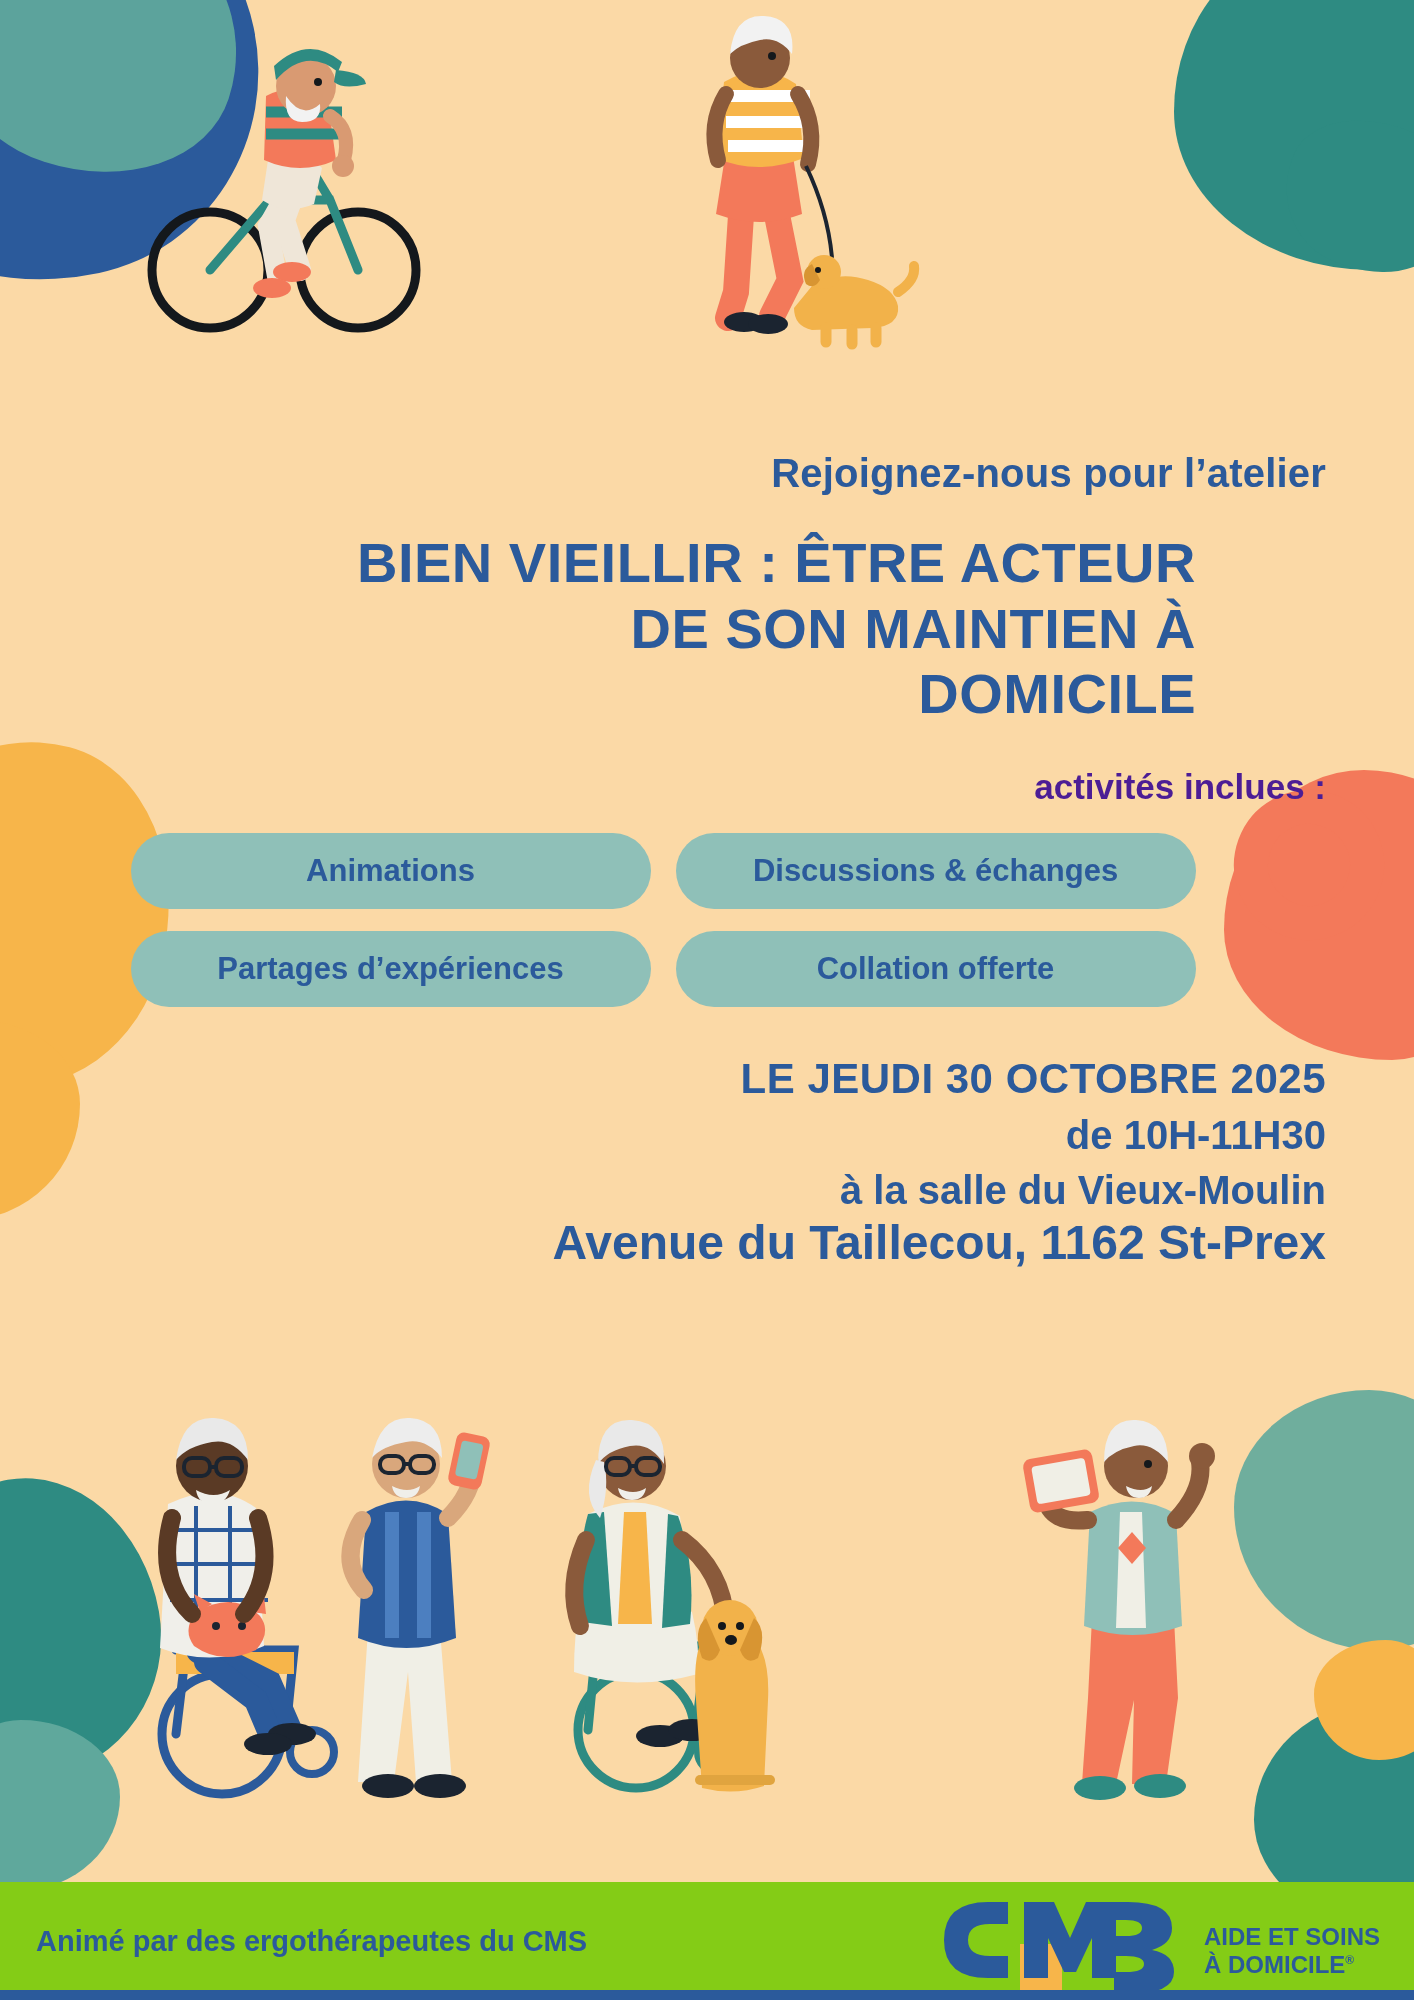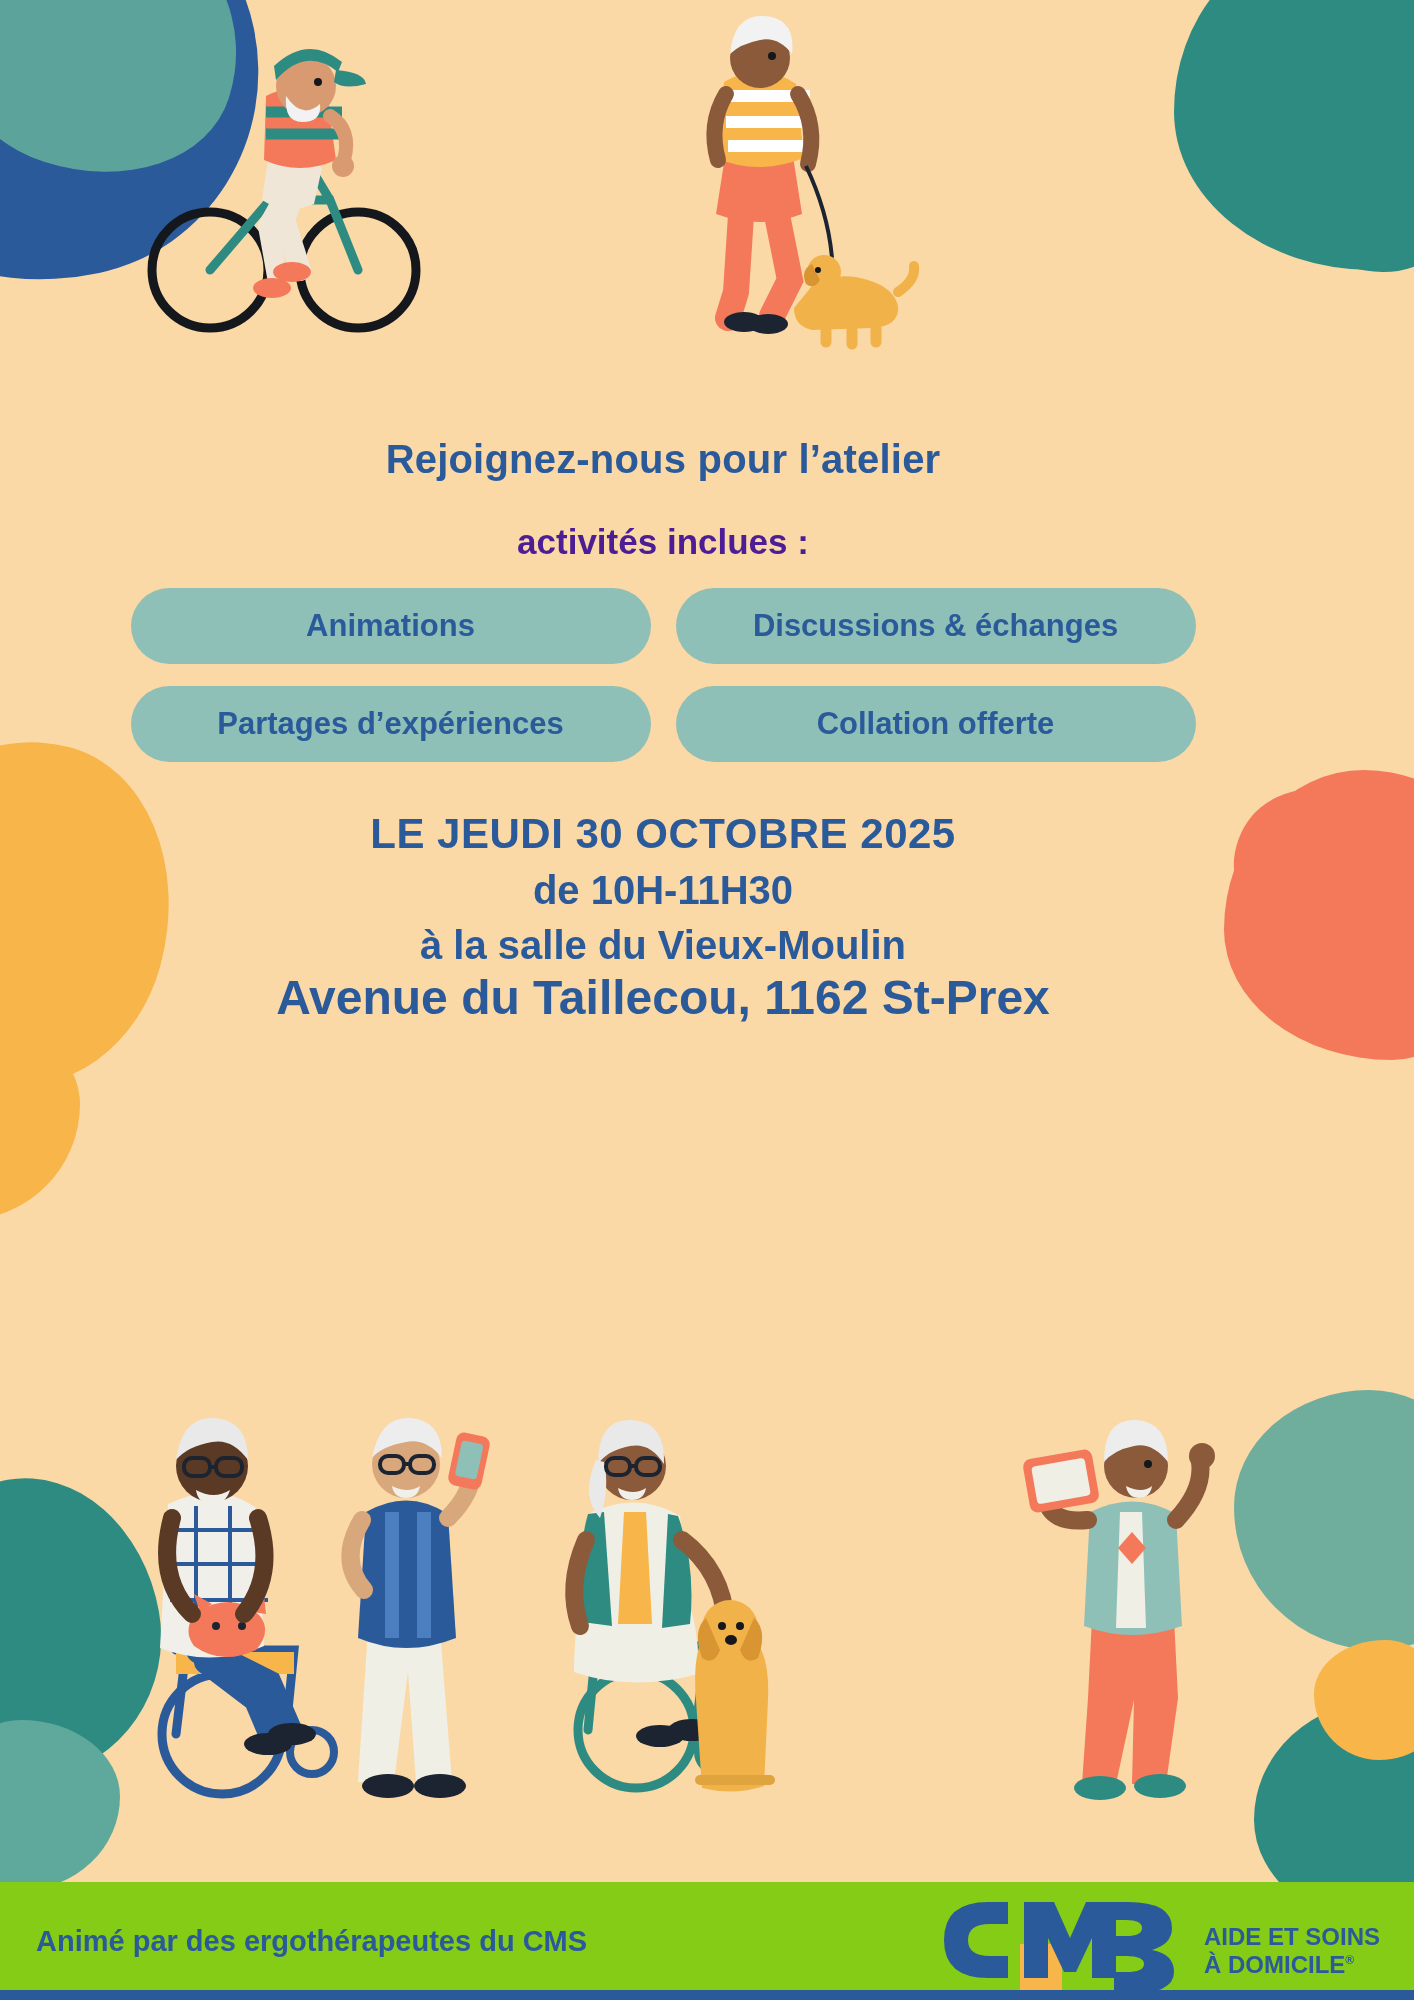--- a/index.html
+++ b/index.html
@@ -117,24 +117,24 @@
   .top-art {
     position: absolute;
     top: 0; left: 0;
     width: 1414px;
     height: 440px;
   }
 
   
   .content {
     position: absolute;
-    top: 437px;
+    top: 451px;
     left: 0;
     width: 1326px;
-    text-align: center;
+    text-align: right;
   }
   .kicker {
     font-size: 40px;
     font-weight: bold;
     color: #2B5A9B;
     letter-spacing: .2px;
   }
   .title {
     margin-top: 34px;
     font-size: 56px;
@@ -309,20 +309,25 @@
       <circle cx="818" cy="270" r="3" fill="#14181C"></circle>
       <path d="M826 328 v14 M852 330 v14 M876 328 v14" stroke="#F2B24A" stroke-width="11" stroke-linecap="round"></path>
       <path d="M898 292 q18 -12 16 -26" fill="none" stroke="#F2B24A" stroke-width="10" stroke-linecap="round"></path>
     </g>
   </svg>
 
   <div class="content">
 
     <div class="kicker">Rejoignez-nous pour l’atelier</div>
 
+    <div class="title">
+      <div>BIEN VIEILLIR : ÊTRE ACTEUR</div>
+      <div>DE SON MAINTIEN À</div>
+      <div>DOMICILE</div>
+    </div>
 
     <div class="subtitle">activités inclues :</div>
 
     <div class="pills">
       <div class="pill">Animations</div>
       <div class="pill">Discussions &amp; échanges</div>
       <div class="pill">Partages d’expériences</div>
       <div class="pill">Collation offerte</div>
     </div>
 

